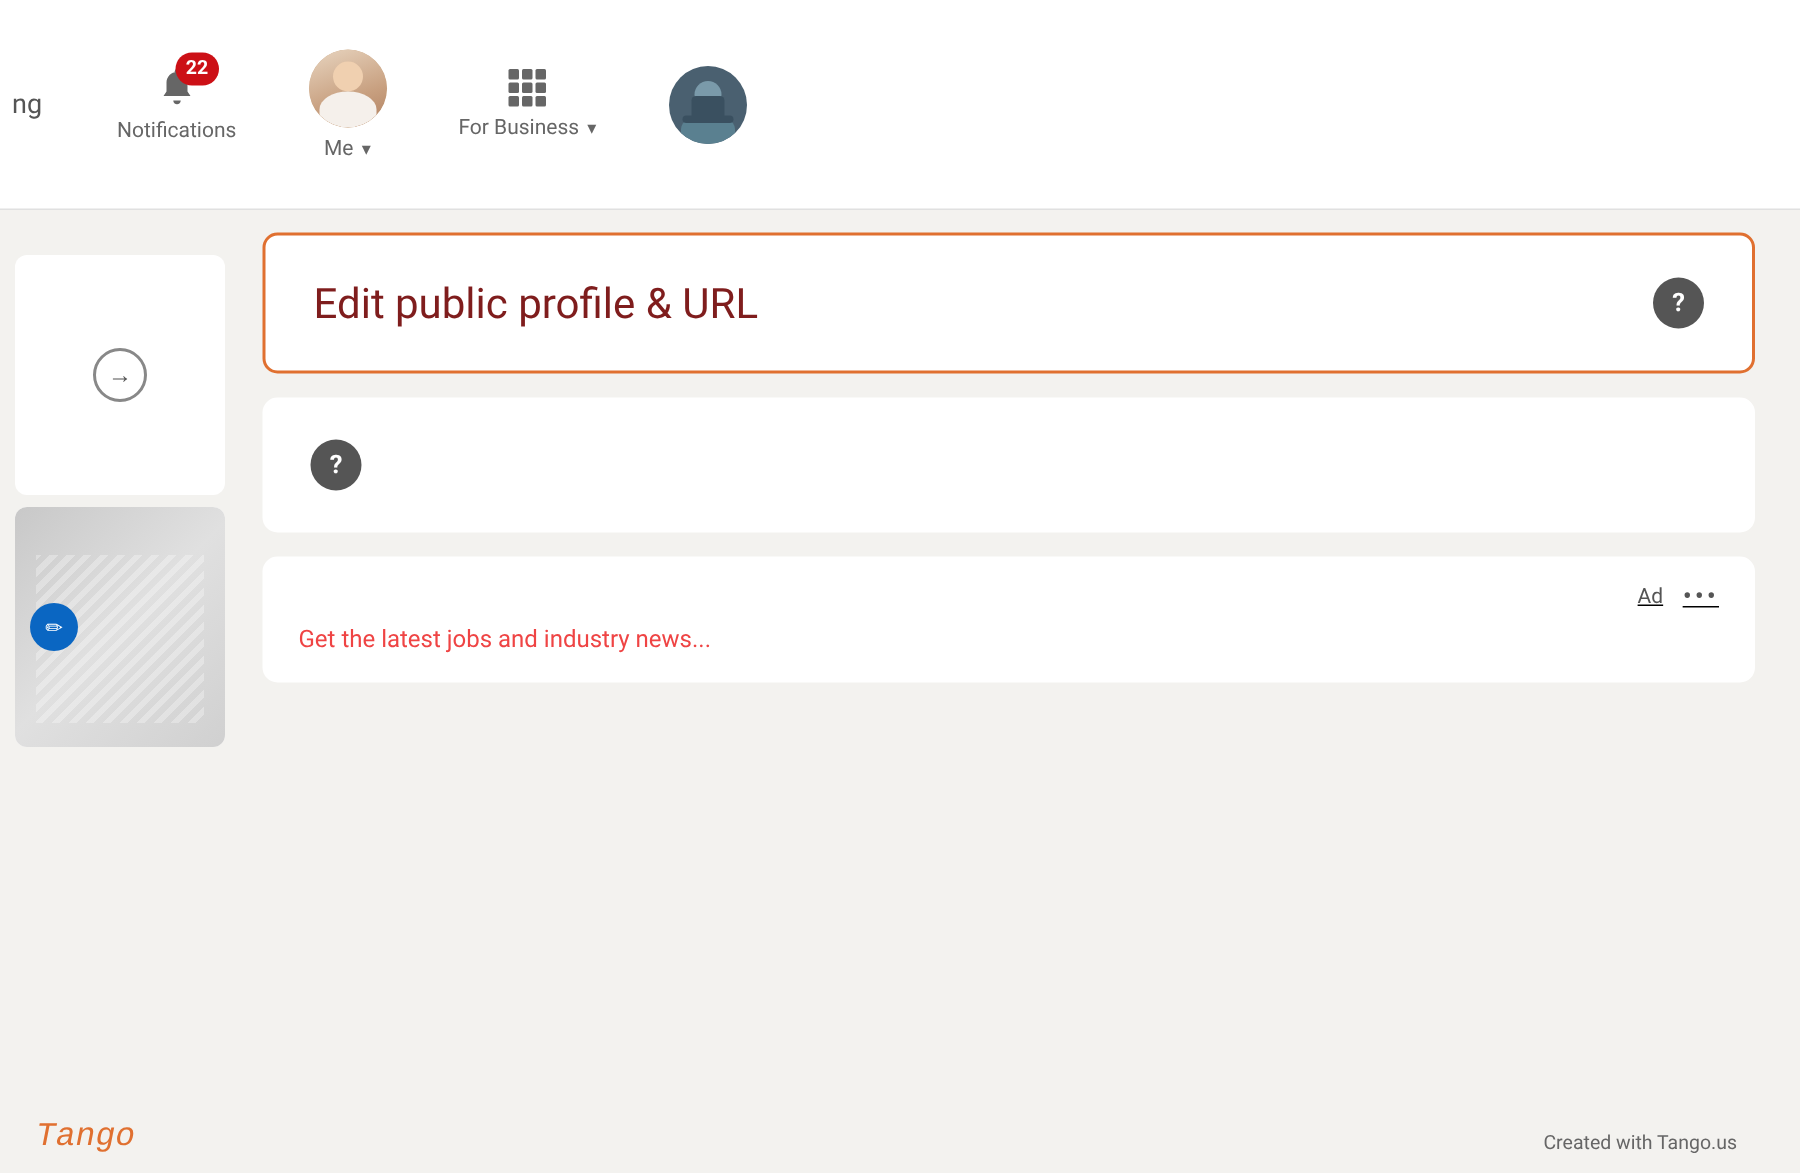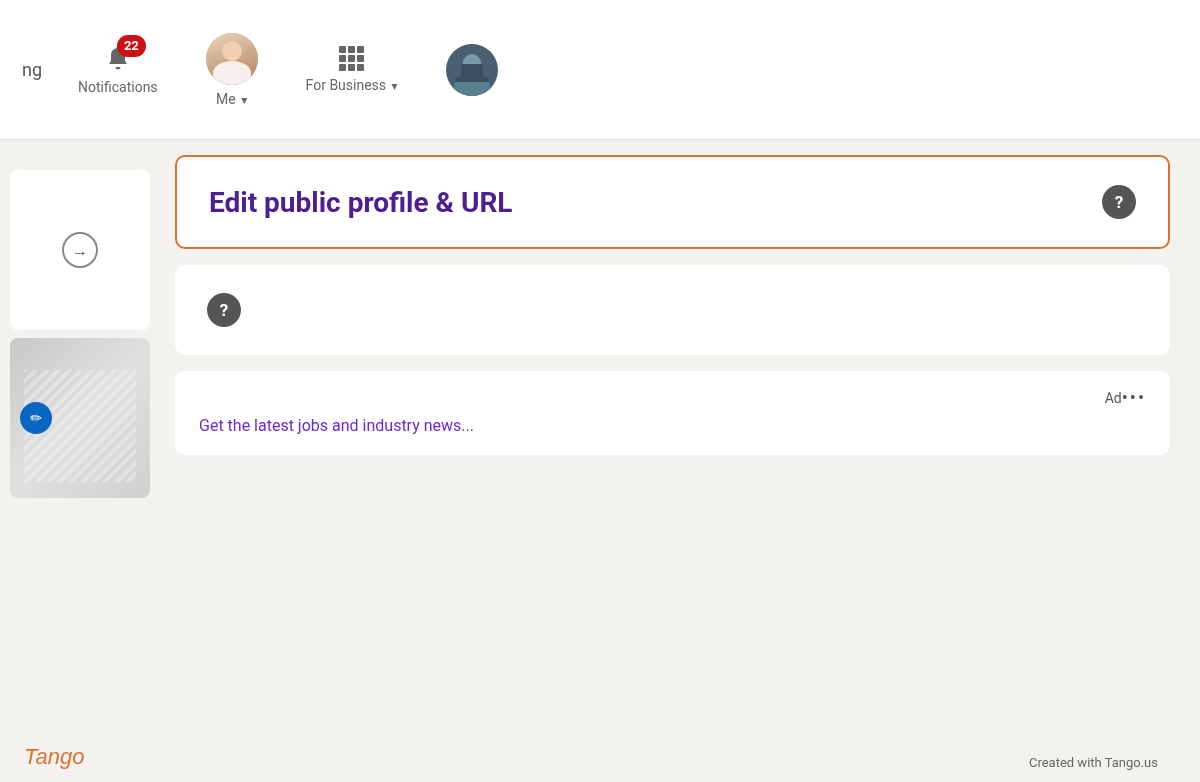--- a/index.html
+++ b/index.html
@@ -19,21 +19,21 @@
       border-bottom: 1px solid #e0e0e0;
       height: 140px;
       display: flex;
       align-items: center;
       padding: 0 0 0 0;
       position: relative;
     }
 
     .navbar-left {
       width: 44px;
-      padding-left: 22px;
+      padding-left: 8px;
       font-size: 18px;
       color: #555;
     }
 
     .nav-items {
       display: flex;
       align-items: center;
       height: 100%;
       margin-left: 10px;
     }
@@ -315,22 +315,22 @@
     }
 
     .card-row {
       display: flex;
       align-items: center;
       justify-content: space-between;
     }
 
     .card-title {
       font-size: 28px;
-      font-weight: 700;
-      color: #4c1d95;
+      font-weight: 400;
+      color: #7f1d1d;
     }
 
     .help-icon {
       width: 34px;
       height: 34px;
       border-radius: 50%;
       background: #555;
       color: white;
       display: flex;
       align-items: center;
@@ -351,49 +351,50 @@
     .ad-card {
       background: #ffffff;
       border-radius: 10px;
       padding: 16px 24px 20px;
     }
 
     .ad-header {
       display: flex;
       align-items: center;
       justify-content: flex-end;
-      gap: 0;
+      gap: 13px;
       margin-bottom: 8px;
+      text-decoration: underline;
     }
 
     .ad-label {
       font-size: 14px;
       color: #555;
     }
 
     .dots-menu {
       font-size: 18px;
       color: #555;
       letter-spacing: 2px;
     }
 
     .ad-text-partial {
       font-size: 16px;
-      color: #6d28d9;
+      color: #ef4444;
     }
 
     
     .footer-brand {
       position: absolute;
       bottom: 12px;
       left: 24px;
     }
 
     .tango-logo {
-      font-family: Liberation Sans, sans-serif;
+      font-family: Liberation Mono, monospace;
       font-size: 22px;
       color: #e07030;
       font-style: italic;
       font-weight: 400;
     }
 
     .footer-right {
       position: absolute;
       bottom: 12px;
       right: 42px;

